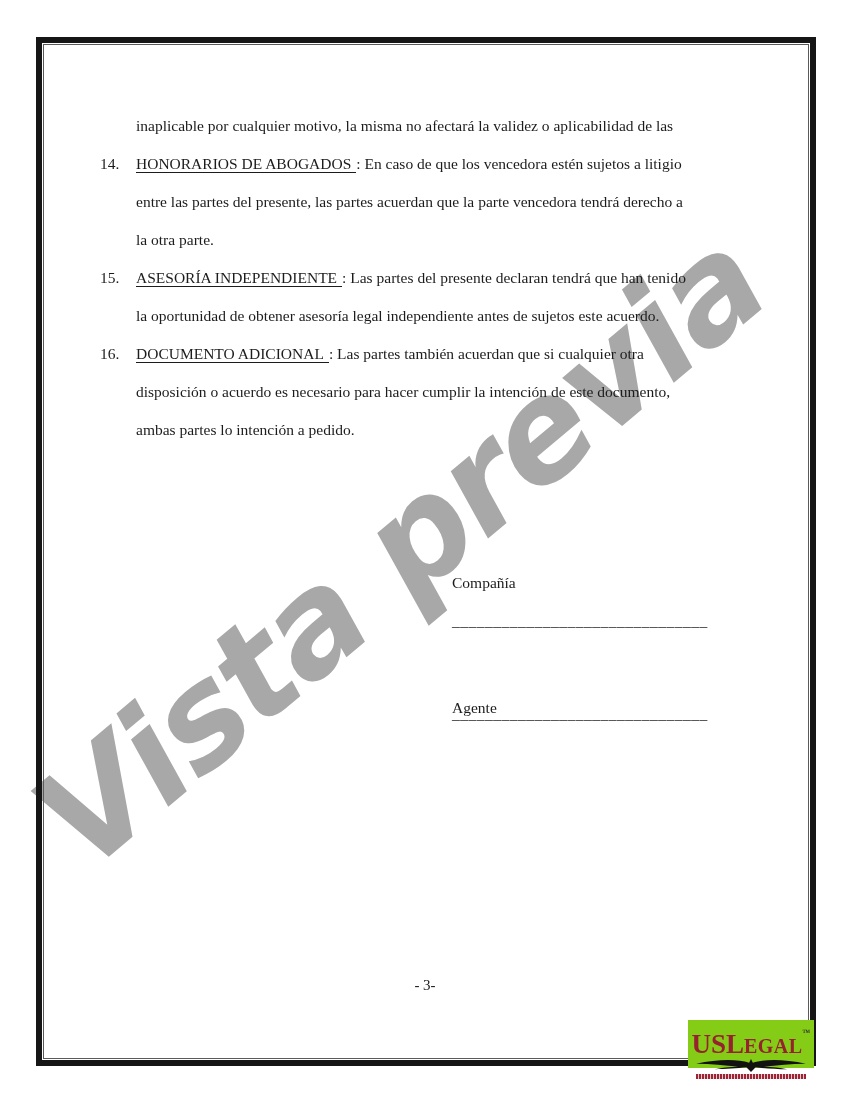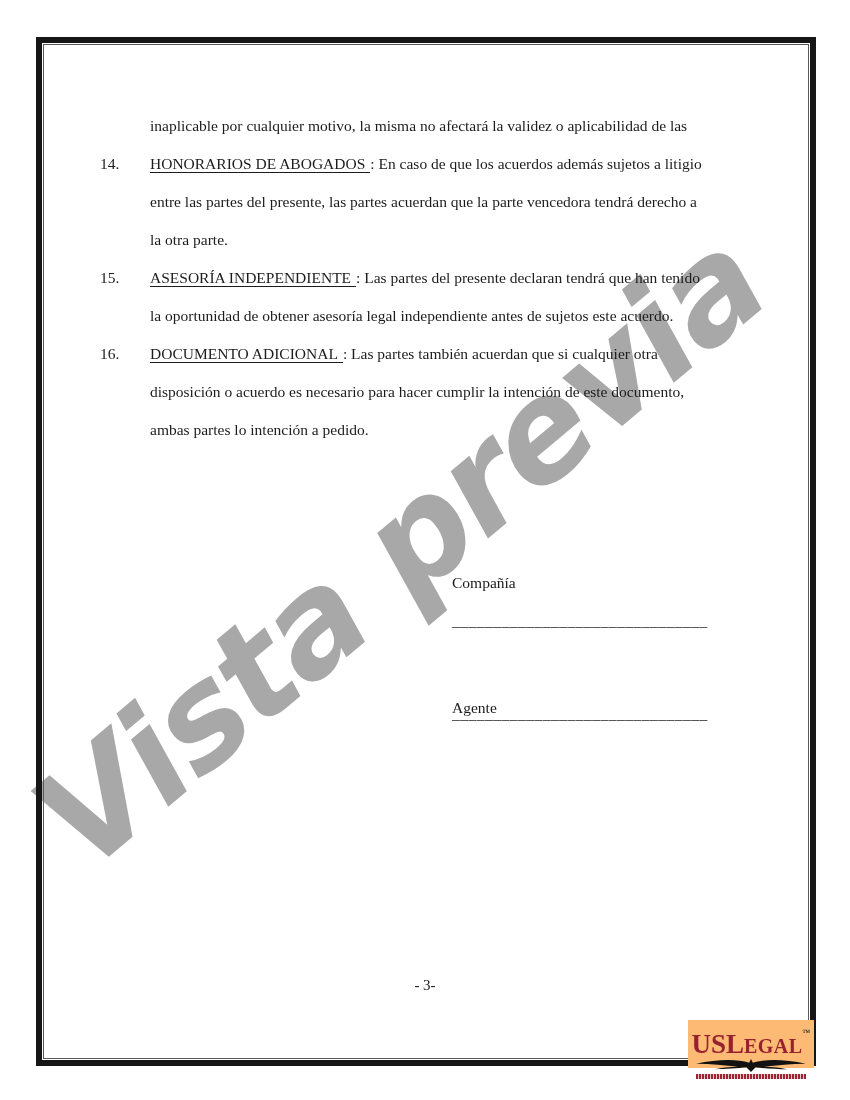--- a/index.html
+++ b/index.html
@@ -25,39 +25,39 @@
     font-family:"DejaVu Sans", sans-serif; font-weight:bold; font-style:italic;
     font-size:138px; letter-spacing:-3px; color:#a8a8a8;
   }
   
   .body-text {
     position:absolute; left:100px; top:107px; width:680px; z-index:2;
     font-size:15.5px;
   }
   .line { position:relative; height:38px; line-height:38px; white-space:nowrap; }
   .line .num { position:absolute; left:0; top:0; }
-  .line .txt { display:inline-block; margin-left:50px; }
+  .line .txt { display:inline-block; margin-left:36px; }
   .line.full .txt { margin-left:0; }
   .heading { border-bottom:1.5px solid #1c1c1c; padding-right:5px;text-align:right; }
   
   .signature { position:absolute; left:452px; top:0; width:300px; z-index:2; font-size:15.5px; }
   .sig-label-company { position:absolute; left:0; top:574px; }
   .sig-line-company  { position:absolute; left:0; top:612px; letter-spacing:0.5px; }
   .sig-label-agent   { position:absolute; left:0; top:671px;margin-top:28px; }
   .sig-line-agent    { position:absolute; left:0; top:705px; letter-spacing:0.5px; }
   .signature > div { white-space:nowrap; }
   
   .page-number {
     position:absolute; left:0; top:977px; width:850px; text-align:center;
     font-size:15px; z-index:2;
   }
   
   .logo {
     position:absolute; left:688px; top:1020px; width:126px; height:48px;
-    background:#fdba74; z-index:5; text-align:center;
+    background:#84cc16; z-index:5; text-align:center;
   }
   .logo-wordmark {
     font-family:"Liberation Serif", serif; font-weight:bold; color:#97222f;
     line-height:26px; white-space:nowrap;
   }
   .logo-wordmark .big   { font-size:27px; }
   .logo-wordmark .small { font-size:20px; letter-spacing:0.5px; }
   .logo-wordmark .tm    { font-size:8px; color:#333; vertical-align:18px; letter-spacing:0; }
   .eagle { display:block; margin:-2px auto 0 auto; }
   .tagline-bar {
@@ -73,21 +73,21 @@
   <div class="watermark">
     <span>Vista previa</span>
   </div>
 
   <div class="body-text">
     <div class="line">
       <span class="txt">inaplicable por cualquier motivo, la misma no afectará la validez o aplicabilidad de las</span>
     </div>
     <div class="line">
       <span class="num">14.</span>
-      <span class="txt"><span class="heading">HONORARIOS DE ABOGADOS</span><span>: En caso de que los acuerdos además sujetos a litigio</span></span>
+      <span class="txt"><span class="heading">HONORARIOS DE ABOGADOS</span><span>: En caso de que los vencedora estén sujetos a litigio</span></span>
     </div>
     <div class="line">
       <span class="txt">entre las partes del presente, las partes acuerdan que la parte vencedora tendrá derecho a</span>
     </div>
     <div class="line">
       <span class="txt">la otra parte.</span>
     </div>
     <div class="line">
       <span class="num">15.</span>
       <span class="txt"><span class="heading">ASESORÍA INDEPENDIENTE</span><span>: Las partes del presente declaran tendrá que han tenido</span></span>

